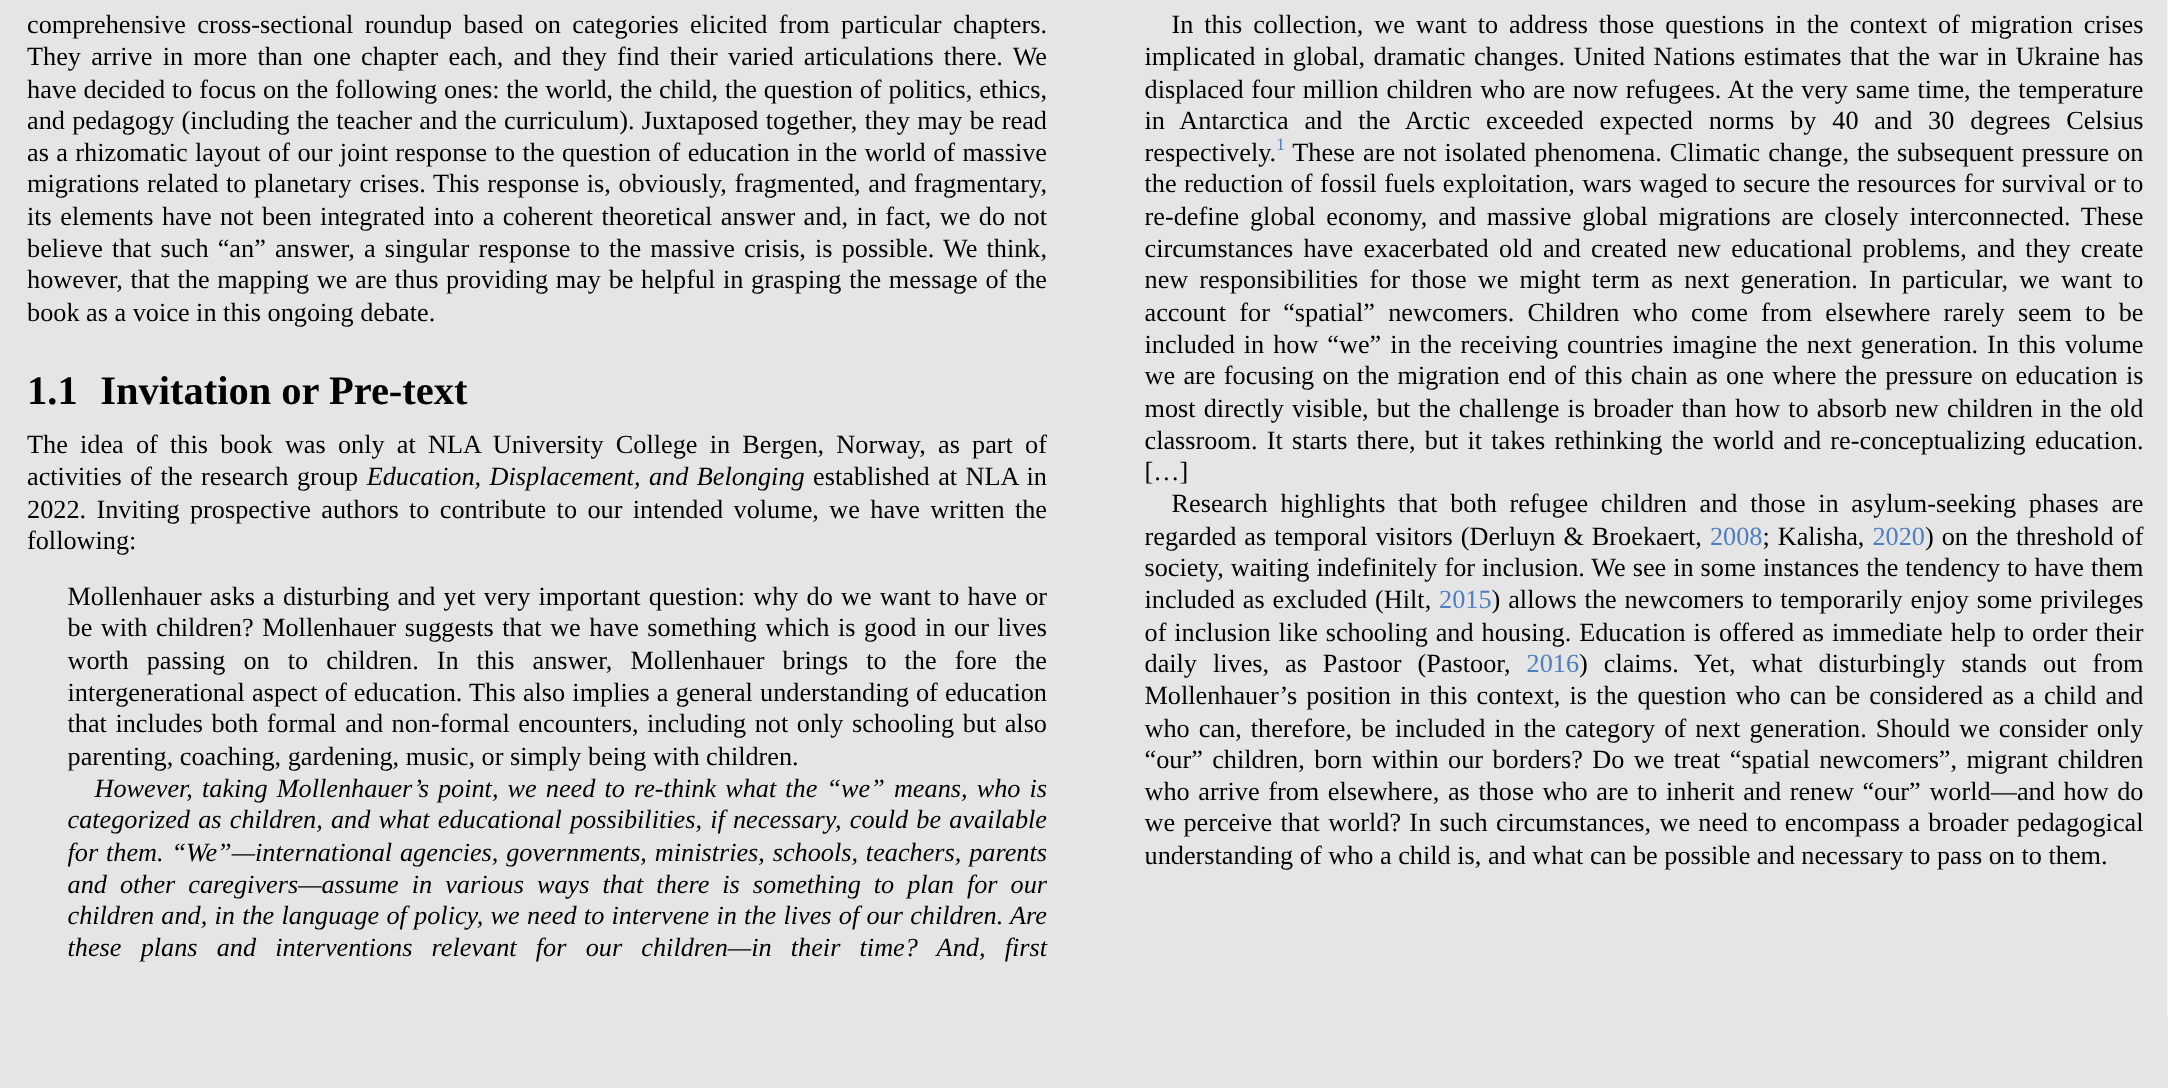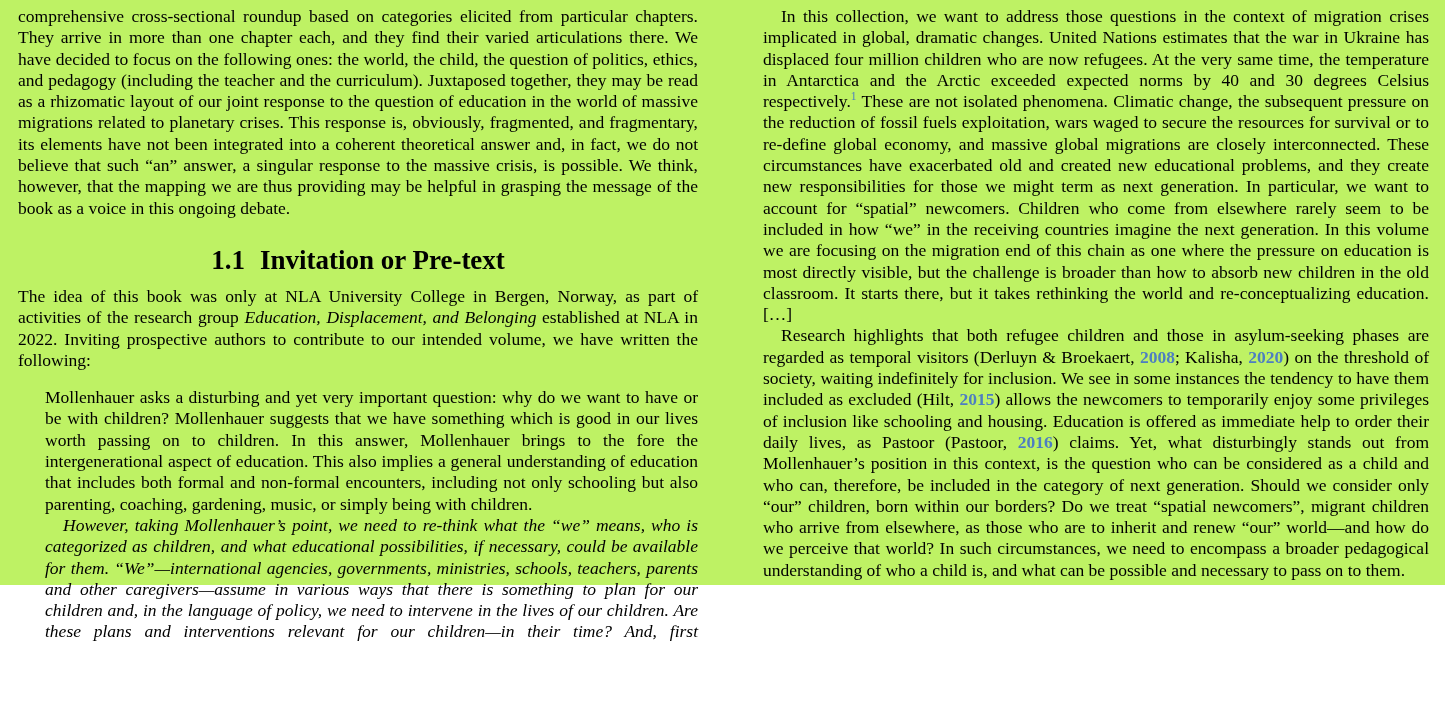--- a/index.html
+++ b/index.html
@@ -5,22 +5,22 @@
   html, body {
     margin: 0; padding: 0;
     background: #ffffff;
     width: 1445px; height: 725px;
     overflow: hidden;
     font-family: "Liberation Serif", "DejaVu Serif", serif;
     color: #000000;
   }
   .page {
     position: relative;
-    width: 1445px; height: 585px;
-    background: #bef264;
+    width: 1445px; height: 725px;
+    background: #e5e5e5;
   }
   .col {
     position: absolute;
     top: 0;
     padding-top: 6px;
     font-size: 17.5px;
     line-height: 21.3px;
     text-align: justify;
   }
   .col-left  { left: 18px;  width: 680px; }
@@ -28,34 +28,33 @@
 
   p.para { margin: 0; padding: 0; }
   p.para.indent { text-indent: 18px; }
   p.para.continues { text-align-last: justify; font-style: italic; }
 
   h2.heading {
     margin: 26px 0 10px 0;
     font-size: 27px;
     line-height: 31px;
     font-weight: bold;
-    text-align: center;
+    text-align: left;
     letter-spacing: 0;
   }
   h2.heading .h-num { margin-right: 15px; }
 
   .blockquote {
     margin: 16px 0 0 27px;  
   }
 
   .seg-italic { font-style: italic; }
   .seg-link {
     color: var(--link-color, #4d7ec2);
     cursor: pointer;
-    font-weight: bold;
   }
   .seg-sup {
     color: var(--link-color, #4d7ec2);
     font-size: 11.5px;
     vertical-align: super;
     line-height: 0;
     cursor: pointer;
   }
 </style>
 </head>

